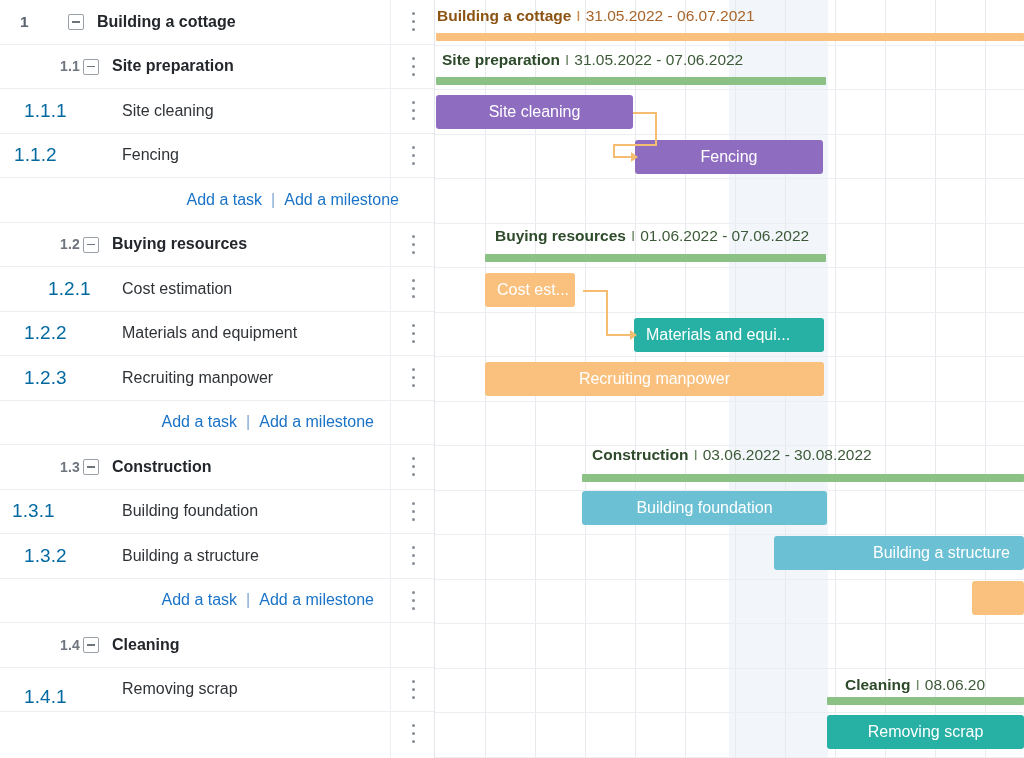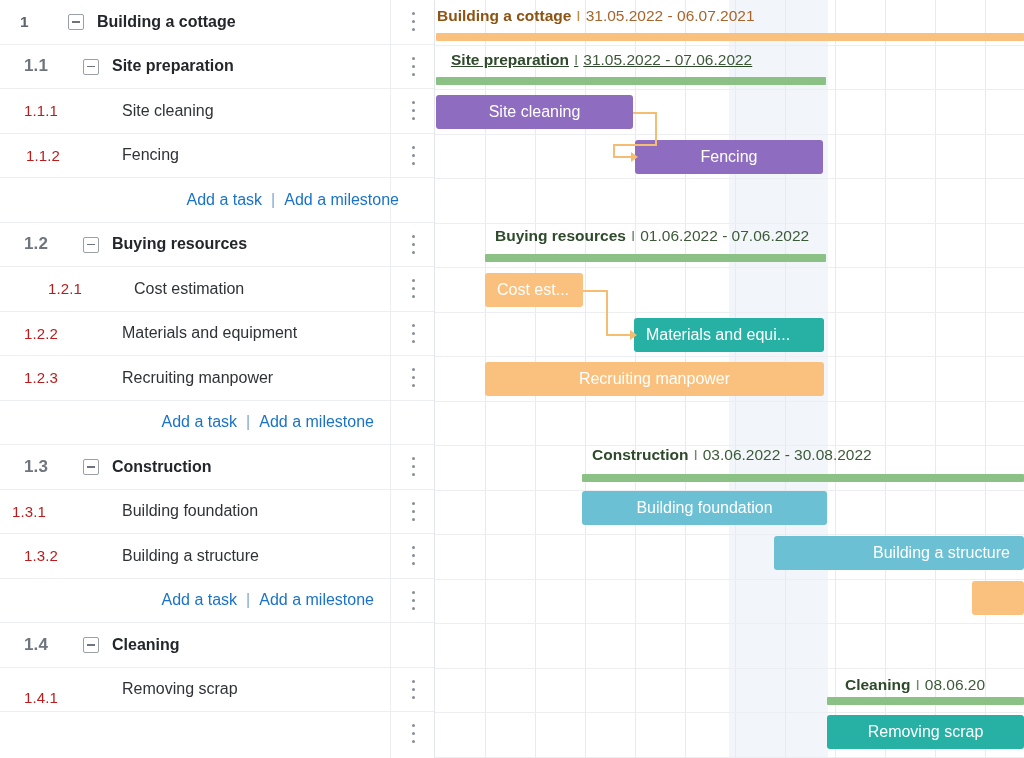--- a/index.html
+++ b/index.html
@@ -37,27 +37,27 @@
     position: relative;
     height: 44.5px;
     box-sizing: border-box;
     border-bottom: 1px solid #eceef1;
     display: flex;
     align-items: center;
   }
   .wbs {
     position: absolute;
     left: 20px;
-    font-size: 15px;
-    color: #b91c1c;
+    font-size: 19px;
+    color: #0369a1;
     letter-spacing: .1px;
     white-space: nowrap;
   }
   .wbs.lvl1 { color: #5c6470; font-weight: bold; font-size: 15.5px; }
-  .wbs.lvl2 { color: #6e757e; font-weight: bold; font-size: 17px; }
+  .wbs.lvl2 { color: #6e757e; font-weight: bold; font-size: 14px; margin-left: 36px; }
 
   .collapse-box {
     position: absolute;
     width: 16px;
     height: 16px;
     border: 1.4px solid #9aa0a8;
     border-radius: 2px;
     box-sizing: border-box;
     background: #fff;
   }
@@ -223,36 +223,36 @@
         <div class="grid-row">
           <span class="wbs lvl2" style="left: 24px;">1.1</span>
           <span class="collapse-box" style="left: 83px; top: 14px;"></span>
           <span class="task-name bold" style="left: 112px;">Site preparation</span>
         </div>
         <div class="grid-row">
           <span class="wbs" style="left: 24px;">1.1.1</span>
           <span class="task-name" style="left: 122px;">Site cleaning</span>
         </div>
         <div class="grid-row">
-          <span class="wbs" style="left: 26px; text-align: right;">1.1.2</span>
+          <span class="wbs" style="left: 14px; text-align: right;">1.1.2</span>
           <span class="task-name" style="left: 122px;">Fencing</span>
         </div>
         <div class="addrow" style="padding-right: 35px;">
           <span class="add-link">Add a task</span>
           <span class="add-sep">|</span>
           <span class="add-link">Add a milestone</span>
         </div>
         <div class="grid-row">
           <span class="wbs lvl2" style="left: 24px;">1.2</span>
           <span class="collapse-box" style="left: 83px; top: 14px;"></span>
           <span class="task-name bold" style="left: 112px;">Buying resources</span>
         </div>
         <div class="grid-row">
           <span class="wbs" style="left: 24px; margin-left: 24px;">1.2.1</span>
-          <span class="task-name" style="left: 134px;">Cost estimation</span>
+          <span class="task-name" style="left: 122px;">Cost estimation</span>
         </div>
         <div class="grid-row">
           <span class="wbs" style="left: 24px;">1.2.2</span>
           <span class="task-name" style="left: 122px;">Materials and equipment</span>
         </div>
         <div class="grid-row">
           <span class="wbs" style="left: 24px;">1.2.3</span>
           <span class="task-name" style="left: 122px;">Recruiting manpower</span>
         </div>
         <div class="addrow" style="padding-right: 60px;">
@@ -395,31 +395,31 @@
         <div class="hline" style="top: 534px;"></div>
         <div class="hline" style="top: 578.5px;"></div>
         <div class="hline" style="top: 623px;"></div>
         <div class="hline" style="top: 667.5px;"></div>
         <div class="hline" style="top: 712px;"></div>
         <div class="hline" style="top: 756.5px;"></div>
       </div>
     <div id="bars">
         <div class="summary-label project-label" style="left: 2px; top: 7px;"><span class="nm">Building a cottage</span><span class="pipe">I</span><span class="dates">31.05.2022 - 06.07.2021</span></div>
         <div class="summary-bar" style="left: 1px; top: 33px; width: 588px; height: 8px; background: rgb(249, 192, 126);"></div>
-        <div class="summary-label" style="left: 16px; top: 51px; text-decoration: underline;"><span class="nm">Site preparation</span><span class="pipe">I</span><span class="dates">31.05.2022 - 07.06.2022</span></div>
+        <div class="summary-label" style="left: 7px; top: 51px;"><span class="nm">Site preparation</span><span class="pipe">I</span><span class="dates">31.05.2022 - 07.06.2022</span></div>
         <div class="summary-bar" style="left: 1px; top: 77px; width: 390px; height: 8px; background: rgb(140, 193, 133);"></div>
         <div class="bar center" style="left: 1px; top: 95px; width: 197px; height: 34px; background: rgb(142, 108, 192);">
           <span>Site cleaning</span>
         </div>
         <div class="bar center" style="left: 200px; top: 140px; width: 188px; height: 34px; background: rgb(142, 108, 192);">
           <span>Fencing</span>
         </div>
         <div class="summary-label" style="left: 60px; top: 227px;"><span class="nm">Buying resources</span><span class="pipe">I</span><span class="dates">01.06.2022 - 07.06.2022</span></div>
         <div class="summary-bar" style="left: 50px; top: 254px; width: 341px; height: 8px; background: rgb(140, 193, 133);"></div>
-        <div class="bar lead" style="left: 50px; top: 273px; width: 98px; height: 34px; background: rgb(249, 192, 126);">
+        <div class="bar lead" style="left: 50px; top: 273px; width: 90px; height: 34px; background: rgb(249, 192, 126);">
           <span>Cost est...</span>
         </div>
         <div class="bar lead" style="left: 199px; top: 318px; width: 190px; height: 34px; background: rgb(39, 176, 164);">
           <span>Materials and equi...</span>
         </div>
         <div class="bar center" style="left: 50px; top: 362px; width: 339px; height: 34px; background: rgb(249, 192, 126);">
           <span>Recruiting manpower</span>
         </div>
         <div class="summary-label" style="left: 157px; top: 446px;"><span class="nm">Construction</span><span class="pipe">I</span><span class="dates">03.06.2022 - 30.08.2022</span></div>
         <div class="summary-bar" style="left: 147px; top: 474px; width: 442px; height: 8px; background: rgb(140, 193, 133);"></div>

